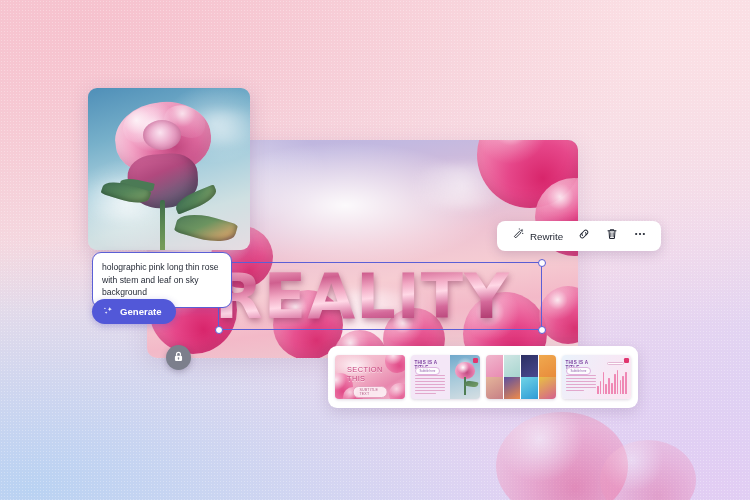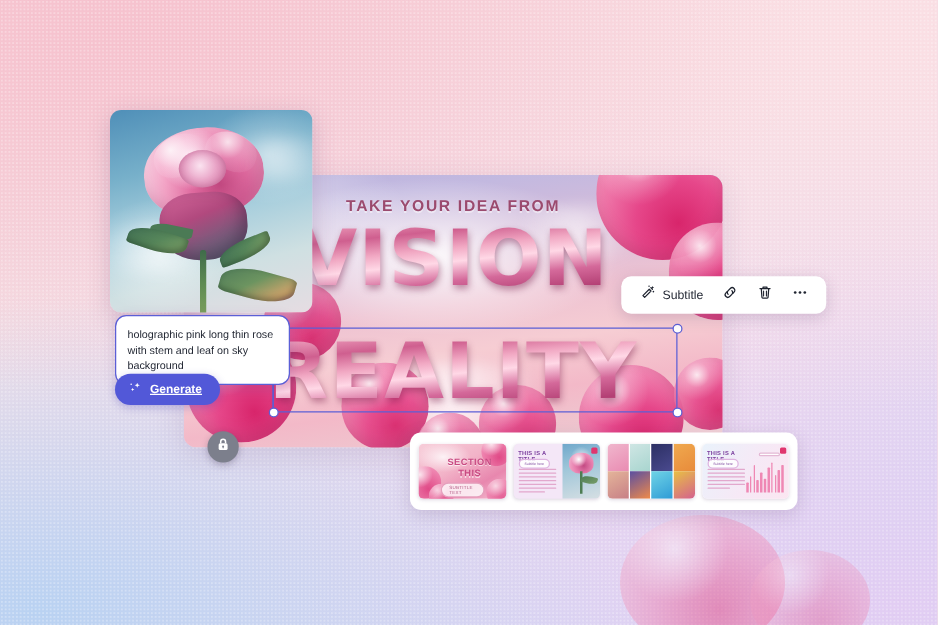--- a/index.html
+++ b/index.html
@@ -165,21 +165,21 @@
     font-size: 8.6px; line-height: 12.5px; color: #1f2430;
   }
   #generate-button {
     position: absolute; left: 92px; top: 299px;
     display: inline-flex; align-items: center; gap: 6px;
     height: 25px; padding: 0 14px 0 11px;
     background: #5258d8; border-radius: 13px; z-index: 9;
     box-shadow: 0 2px 7px rgba(70,60,180,.3);
     cursor: pointer;
   }
-  #generate-button .glabel { color: #fff; font-size: 9.6px; font-weight: 600; text-decoration: underline; }
+  #generate-button .glabel { color: #fff; font-size: 9.6px; font-weight: 600; }
 
   
   #selection-frame {
     position: absolute; left: 218px; top: 262px; width: 324px; height: 68px;
     border: 1.3px solid #5b5fd6; z-index: 8;
   }
   .sel-handle {
     position: absolute; width: 8px; height: 8px;
     background: #fff; border: 1.6px solid #5b5fd6; border-radius: 50%;
     cursor: pointer;
@@ -233,22 +233,22 @@
   .s1 {
     background:
       radial-gradient(45% 40% at 28% 24%, rgba(255,255,255,.8) 0%, rgba(255,255,255,0) 70%),
       linear-gradient(150deg, #f7cdd9 0%, #f2b3c8 42%, #e887ae 72%, #f5c3d5 100%);
   }
   .s1 .mini-balloon {
     position: absolute; border-radius: 50%;
     background: radial-gradient(circle at 34% 26%, rgba(255,255,255,.8) 0%, rgba(255,255,255,0) 40%), radial-gradient(circle at 60% 70%, #e04a87 0%, #f08bb4 70%, #f8c4da 100%);
   }
   .s1 .stitle {
-    position: absolute; left: 12px; right: 0; top: 10px; text-align: center;
-    font-size: 7.4px; font-weight: 700; letter-spacing: .4px; line-height: 9px;
+    position: absolute; left: 12px; right: 0; top: 10px; text-align: left;
+    font-size: 7.4px; font-weight: 400; letter-spacing: .4px; line-height: 9px;
     color: #c84a82; text-shadow: 0 1px 0 rgba(255,255,255,.6);
   }
   .s1 .spill {
     position: absolute; left: 50%; transform: translateX(-50%); top: 31px;
     padding: 1.2px 6px; border-radius: 6px;
     background: rgba(255,255,255,.8); border: .5px solid #e5a0bd;
     font-size: 3.6px; color: #b45c86; letter-spacing: .2px;
   }
   
   .pane { position: absolute; left: 0; top: 0; bottom: 0; }
@@ -335,22 +335,20 @@
   <div class="balloon" style="left:388px; top:38px;  width:78px;  height:78px;  opacity:.95;"></div>
   <div class="balloon" style="left:64px;  top:86px;  width:62px;  height:62px;  opacity:.9;"></div>
   <div class="balloon" style="left:2px;   top:126px; width:88px;  height:88px;"></div>
   <div class="balloon" style="left:126px; top:150px; width:70px;  height:70px;  opacity:.92;"></div>
   <div class="balloon" style="left:236px; top:168px; width:62px;  height:62px;  opacity:.88;"></div>
   <div class="balloon" style="left:316px; top:152px; width:84px;  height:84px;"></div>
   <div class="balloon" style="left:392px; top:146px; width:58px;  height:58px;  opacity:.9;"></div>
   <div class="balloon" style="left:186px; top:190px; width:54px;  height:54px;  opacity:.8;"></div>
 
   <div class="hl-wrap">
-    <div class="kicker">TAKE YOUR IDEA FROM</div>
-    <div class="chrome-word w-vision">VISION</div>
     <div class="chrome-word w-reality">REALITY</div>
   </div>
 </div>
 
 <div id="ref-image-card">
   <div class="ref-sky"></div>
   <div class="cloud" style="left:-16px; top:92px; width:110px; height:40px; opacity:.6;"></div>
   <div class="cloud" style="left:86px;  top:22px; width:96px;  height:34px; opacity:.5;"></div>
 
   <div class="rose-bloom"></div>
@@ -393,21 +391,21 @@
   <div class="tb-item">
     <span class="tb-ico">
       <svg width="14" height="14" viewBox="0 0 16 16" aria-hidden="true">
         <path d="M9.6 5.0L11.2 6.6 5.4 12.4 3.8 10.8z" fill="none" stroke="#1f2430" stroke-width="1.1" stroke-linejoin="round"></path>
         <path d="M11.0 3.6l1.5 1.5" stroke="#1f2430" stroke-width="1.1" stroke-linecap="round"></path>
         <path d="M12.6 2.0l.45 1.05 1.05.45-1.05.45-.45 1.05-.45-1.05-1.05-.45 1.05-.45z" fill="#1f2430"></path>
         <path d="M9.4 1.2l.3.7.7.3-.7.3-.3.7-.3-.7-.7-.3.7-.3z" fill="#1f2430"></path>
         <circle cx="13.4" cy="7.2" r=".75" fill="#1f2430"></circle>
       </svg>
     </span>
-    <span class="tb-label">Subtitle</span>
+    <span class="tb-label">Rewrite</span>
   </div>
 
   <div class="tb-item">
     <span class="tb-ico">
       <svg width="14" height="14" viewBox="0 0 16 16" aria-hidden="true">
         <path d="M6.3 9.7a2.4 2.4 0 0 1 0-3.4l2.0-2.0a2.4 2.4 0 0 1 3.4 3.4l-1.0 1.0" fill="none" stroke="#1f2430" stroke-width="1.15" stroke-linecap="round"></path>
         <path d="M9.7 6.3a2.4 2.4 0 0 1 0 3.4l-2.0 2.0a2.4 2.4 0 0 1-3.4-3.4l1.0-1.0" fill="none" stroke="#1f2430" stroke-width="1.15" stroke-linecap="round"></path>
       </svg>
     </span>
   </div>

